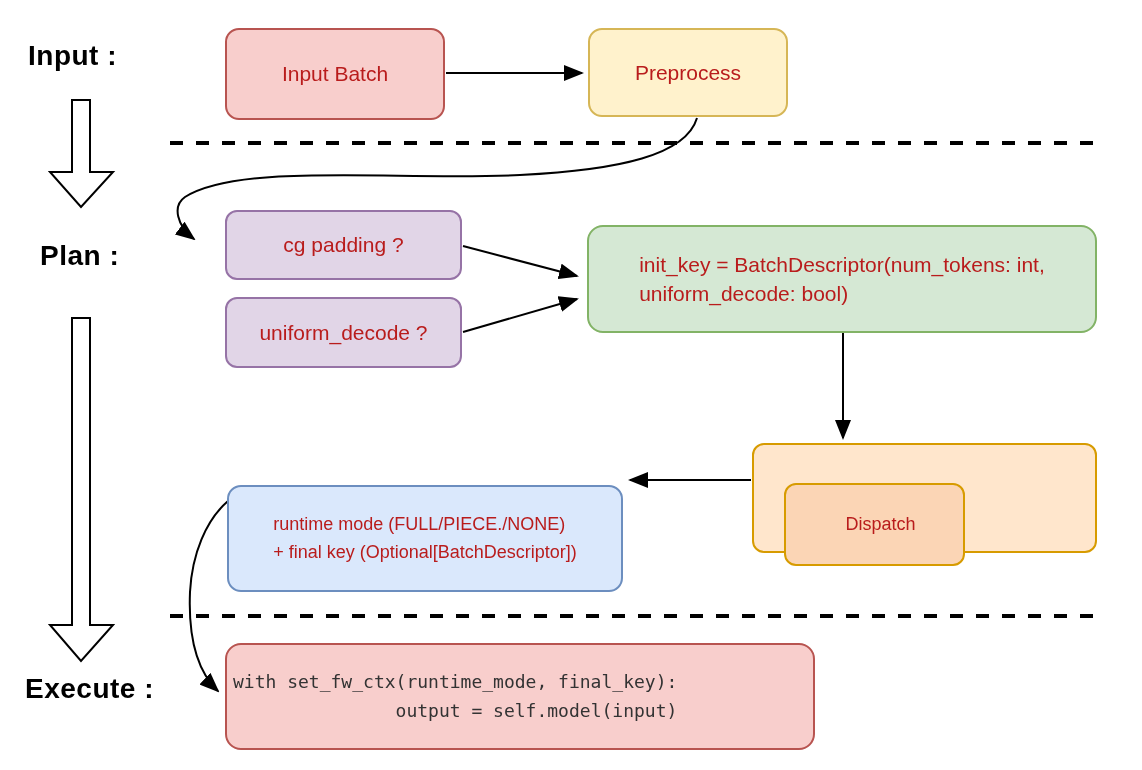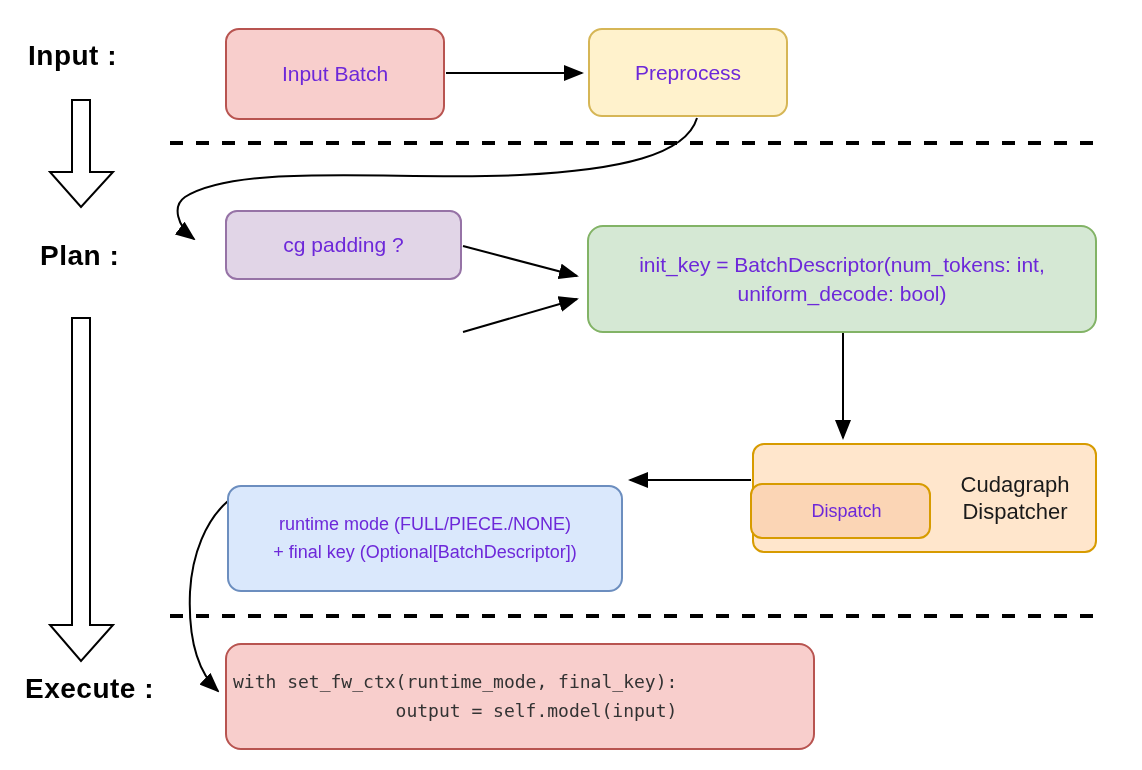--- a/index.html
+++ b/index.html
@@ -15,24 +15,23 @@
     position:absolute;
     font-weight:bold;
     font-size:28px;
     color:#000;
     letter-spacing:0.5px;
     white-space:nowrap;
   }
   .node{
     position:absolute;
     display:flex;align-items:center;justify-content:center;
-    text-align:center;
     border:2px solid #000;
     box-sizing:border-box;
-    color:#6d28d9;
+    color:#b91c1c;
     white-space:pre-line;
   }
   .r14{border-radius:14px;}
   .r12{border-radius:12px;}
   .r16{border-radius:16px;}
   .f21{font-size:21px;}
   .f18{font-size:18px;margin-top:40px;}
   .f22{font-size:22px;line-height:1.25;}
   #node-init-key{line-height:1.4;}
   #node-runtime{line-height:1.55;}
@@ -83,28 +82,27 @@
   <div class="stage-label" style="left:28px;top:40px;">Input :</div>
   <div class="stage-label" style="left:40px;top:240px;">Plan :</div>
   <div class="stage-label" style="left:25px;top:673px;">Execute :</div>
 
   <div class="node r14 f21" id="node-input-batch" style="left: 225px; top: 28px; width: 220px; height: 92px; background-color: rgb(248, 206, 204); border-color: rgb(184, 84, 80);">Input Batch</div>
 
   <div class="node r14 f21" id="node-preprocess" style="left: 588px; top: 28px; width: 200px; height: 89px; background-color: rgb(255, 242, 204); border-color: rgb(214, 182, 86);">Preprocess</div>
 
   <div class="node r12 f21" id="node-cg-padding" style="left: 225px; top: 210px; width: 237px; height: 70px; background-color: rgb(225, 213, 231); border-color: rgb(150, 115, 166);">cg padding ?</div>
 
+  <div class="node r12 f21" id="node-uniform-decode" style="left: 225px; top: 297px; width: 237px; height: 71px; background-color: rgb(225, 213, 231); border-color: rgb(150, 115, 166);">uniform_decode ?</div>
 
   <div class="node r16 f21" id="node-init-key" style="left: 587px; top: 225px; width: 510px; height: 108px; background-color: rgb(213, 232, 212); border-color: rgb(130, 179, 102);">init_key = BatchDescriptor(num_tokens: int,
 uniform_decode: bool)</div>
 
   <div class="node r12" id="node-dispatcher-outer" style="left: 752px; top: 443px; width: 345px; height: 110px; background-color: rgb(255, 230, 204); border-color: rgb(215, 155, 0);"></div>
-  <div class="node r12 f18" id="node-dispatch" style="left: 750px; top: 443px; width: 181px; height: 56px; background-color: rgb(251, 213, 181); border-color: rgb(215, 155, 0); padding-left: 12px;">Dispatch</div>
-  <div id="zone-cudagraph-label" class="f22" style="left:933px;top:443px;width:164px;height:110px;white-space:pre-line;">Cudagraph
-Dispatcher</div>
+  <div class="node r12 f18" id="node-dispatch" style="left: 784px; top: 443px; width: 181px; height: 83px; background-color: rgb(251, 213, 181); border-color: rgb(215, 155, 0); padding-left: 12px;">Dispatch</div>
 
   <div class="node r14 f18" id="node-runtime" style="left: 227px; top: 445px; width: 396px; height: 107px; background-color: rgb(218, 232, 252); border-color: rgb(108, 142, 191);">runtime mode (FULL/PIECE./NONE)
 + final key (Optional[BatchDescriptor])</div>
 
   <div class="node r16" id="node-code" style="left: 225px; top: 643px; width: 590px; height: 107px; background-color: rgb(248, 206, 204); border-color: rgb(184, 84, 80);">with set_fw_ctx(runtime_mode, final_key):
     output = self.model(input)</div>
 
 </div>
 
 </body></html>

